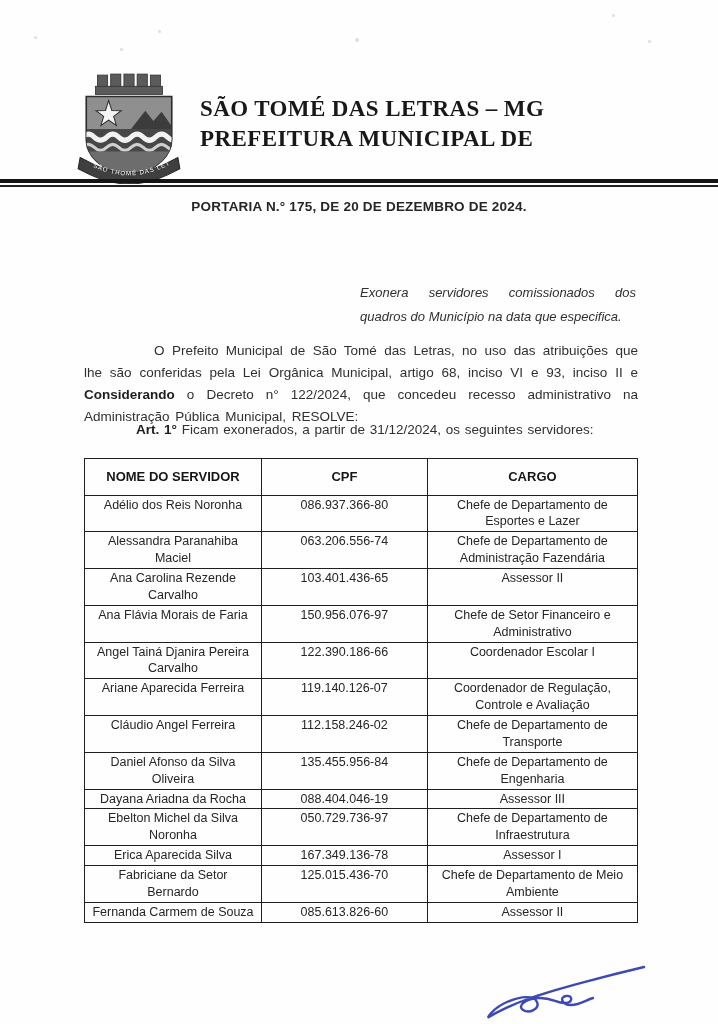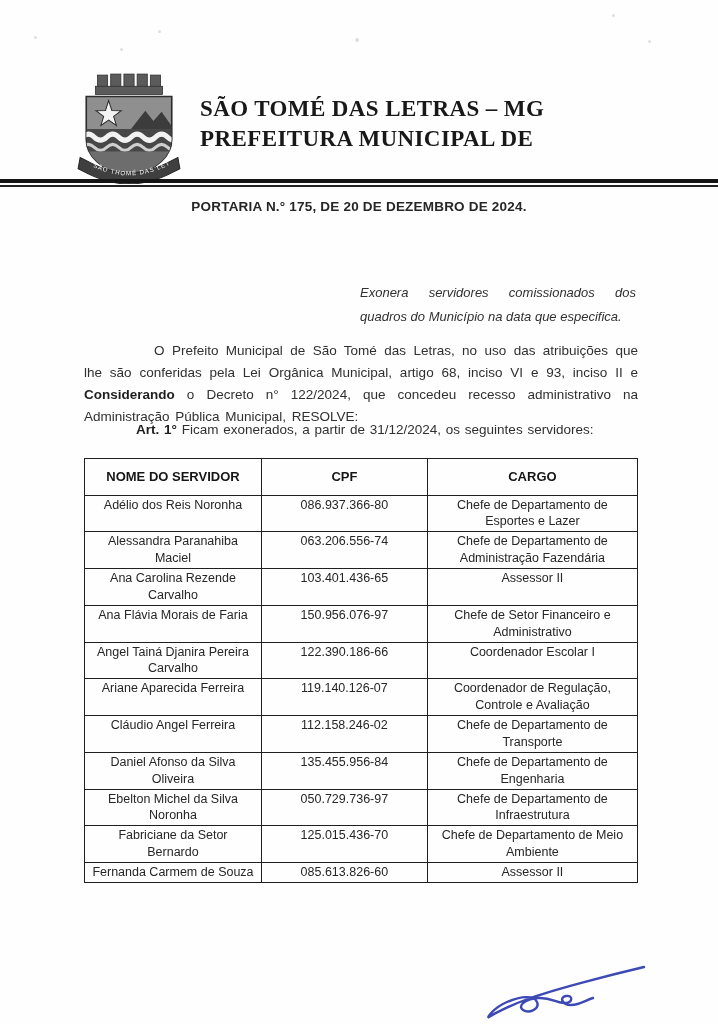--- a/index.html
+++ b/index.html
@@ -182,23 +182,33 @@
           <td>Cláudio Angel Ferreira</td>
           <td>112.158.246-02</td>
           <td>Chefe de Departamento de Transporte</td>
         </tr>
       <tr>
           <td>Daniel Afonso da Silva Oliveira</td>
           <td>135.455.956-84</td>
           <td>Chefe de Departamento de Engenharia</td>
         </tr>
       <tr>
+          <td>Dayana Ariadna da Rocha</td>
+          <td>088.404.046-19</td>
+          <td>Assessor III</td>
+        </tr>
+      <tr>
           <td>Ebelton Michel da Silva Noronha</td>
           <td>050.729.736-97</td>
           <td>Chefe de Departamento de Infraestrutura</td>
+        </tr>
+      <tr>
+          <td>Erica Aparecida Silva</td>
+          <td>167.349.136-78</td>
+          <td>Assessor I</td>
         </tr>
       <tr>
           <td>Fabriciane da Setor Bernardo</td>
           <td>125.015.436-70</td>
           <td>Chefe de Departamento de Meio Ambiente</td>
         </tr>
       <tr>
           <td>Fernanda Carmem de Souza</td>
           <td>085.613.826-60</td>
           <td>Assessor II</td>

